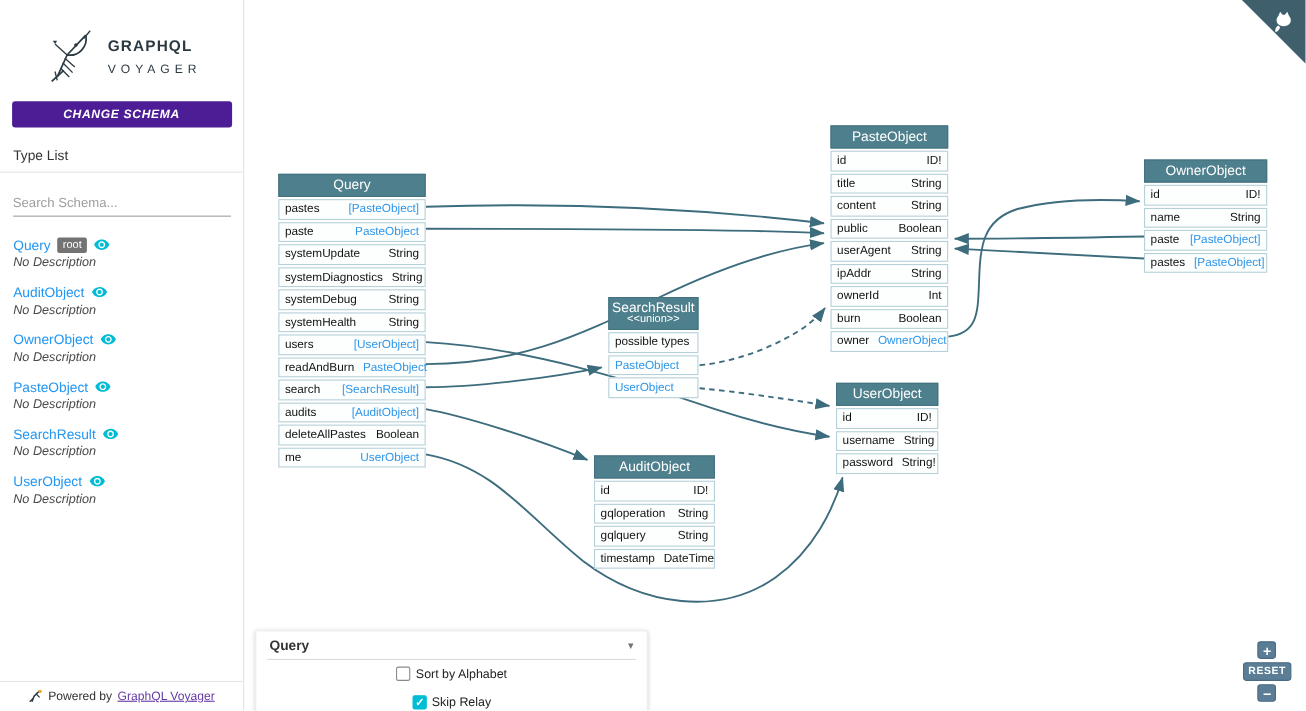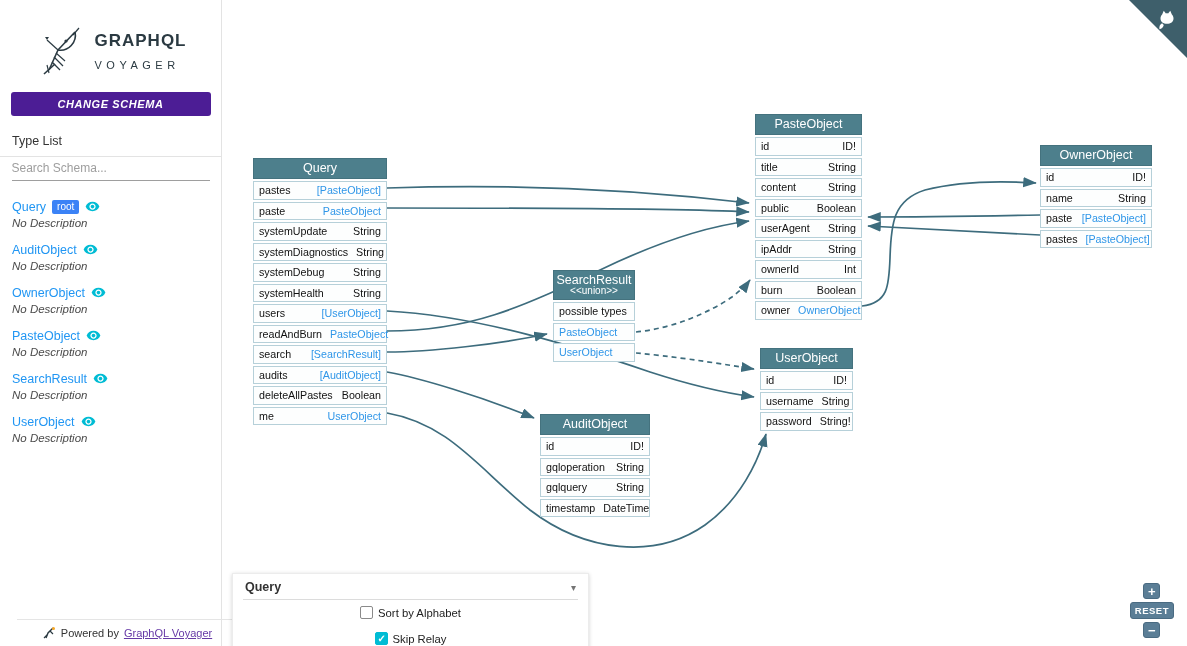--- a/index.html
+++ b/index.html
@@ -3,40 +3,40 @@
 <meta charset="utf-8">
 <style>
   * { margin:0; padding:0; box-sizing:border-box; }
   html,body { width:1187px; height:646px; background:#ffffff; overflow:hidden;
     font-family:"Liberation Sans", sans-serif; position:relative; }
 
   
   .sidebar { position:absolute; left:0; top:0; width:222px; height:646px;
     background:#ffffff; border-right:1px solid #e3e3e3; }
   .logo-wrap { display:flex; align-items:center; justify-content:center; gap:8px; margin-top:26px; }
-  .logo-text .t1 { font-size:17px; font-weight:bold; color:#2b3a42; letter-spacing:1px; }
+  .logo-text .t1 { font-size:14px; font-weight:bold; color:#2b3a42; letter-spacing:1px; }
   .logo-text .t2 { font-size:11px; color:#2b3a42; letter-spacing:4.5px; margin-top:8px; }
   .change-schema { display:block; width:200px; margin:16px auto 0; padding:6px 0;
     background:#4c1d95; color:#ffffff; border:none; border-radius:3px;
     font-size:11px; font-weight:bold; letter-spacing:0.6px; text-align:center; cursor:pointer;font-style:italic; }
   .type-list-title { font-size:12.5px; font-weight:normal; color:#333; margin:18px 0 8px 12px; }
   .sidebar-divider { border-top:1px solid #e3e3e3; }
-  .search-input { display:block; width:198px; margin:0 auto 0; border:none;
+  .search-input { display:block; width:198px; margin:16px auto 0; border:none;
     border-bottom:1px solid #9e9e9e; font-size:12px; padding:4px 0 5px 0; color:#333;
     outline:none; background:transparent; }
   .search-input::placeholder { color:#9e9e9e; }
   .type-list { margin:18px 0 0 12px; }
   .type-item { margin-bottom:13px; }
   .type-head { display:flex; align-items:center; gap:6px; }
   .type-link { color:#2196f3; font-size:12.5px; cursor:pointer; }
-  .root-badge { background:#3b82f6; color:#fff; font-size:10px; padding:1px 5px 2px; border-radius:2px; }
+  .root-badge { background:#737373; color:#fff; font-size:10px; padding:1px 5px 2px; border-radius:2px; }
   .root-badge:empty { display:none; }
   .eye-icon { width:15px; height:15px; display:inline-block; }
   .type-desc { font-style:italic; color:#4a4a4a; font-size:11.5px; margin-top:3px; }
-  .sidebar-footer { position:absolute; bottom:0; left:17px; width:100%; height:27px;
+  .sidebar-footer { position:absolute; bottom:0; left:0; width:100%; height:27px;
     border-top:1px solid #e5e5e5; display:flex; align-items:center; justify-content:center;
     gap:5px; font-size:11px; color:#333; }
   .sidebar-footer a { color:#6639a6; }
 
   
   .edges-svg { position:absolute; left:0; top:0; pointer-events:none; }
   .node { position:absolute; font-size:10.7px; }
   .node-header { background:#4d7f8c; border:1px solid #44727e; color:#ffffff;
     text-align:center; font-size:12.5px; padding:2px 0 3px; cursor:pointer; }
   .node-subtitle { font-size:10px; margin-top:-2px; }

